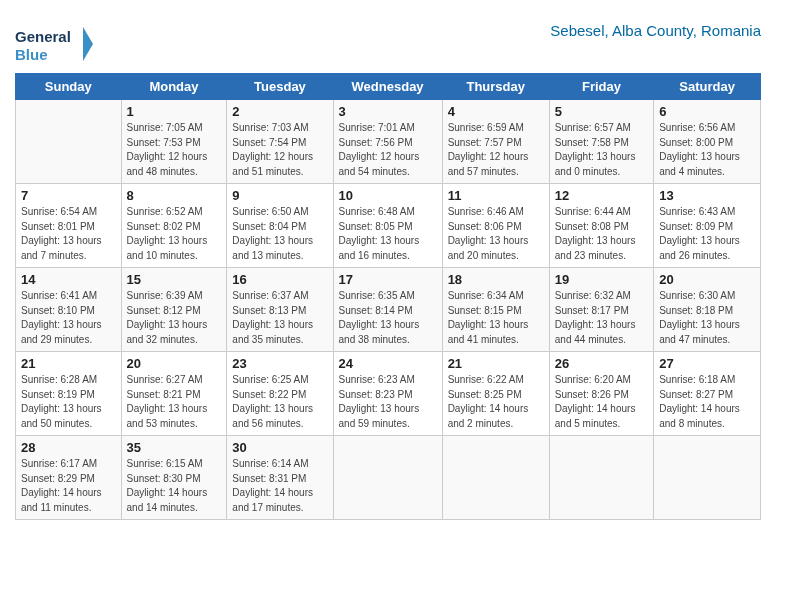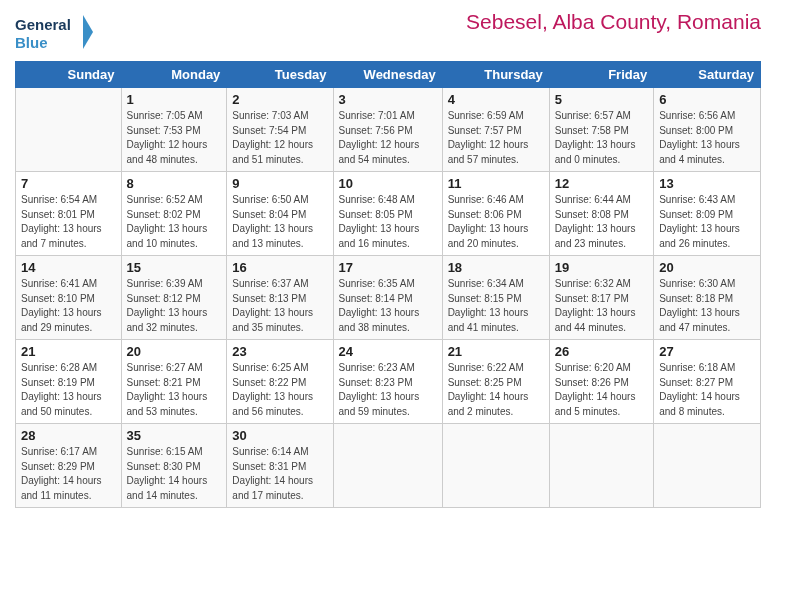--- a/index.html
+++ b/index.html
@@ -1,26 +1,26 @@
 <!DOCTYPE html>
 <html><head>
   <meta charset="utf-8">
   <style>
     * { box-sizing: border-box; margin: 0; padding: 0; }
     body { font-family: Arial, sans-serif; background: #fff; width: 792px; height: 612px; overflow: hidden; }
-    .page { width: 776px; min-height: 612px; padding: 10px 15px; }
+    .page { width: 776px; min-height: 612px; padding: 22px 15px; }
     .header-area { display: flex; justify-content: space-between; align-items: flex-start; margin-bottom: 6px; }
     .title-area { text-align: right; }
     .month-title { font-size: 36px; color: #1a3a5c; font-weight: normal; }
-    .location { font-size: 21px; color: #be185d; }
+    .location { font-size: 15px; color: #0369a1; }
     table { width: 100%; border-collapse: collapse; }
     thead tr th {
       background-color: #2a6db5;
       color: #fff;
-      text-align: right;
+      text-align: center;
       padding: 5px 6px;
       font-size: 13px;
       font-weight: bold;
       border: 1px solid #2a6db5;
     }
     tbody tr td {
       border: 1px solid #ccc;
       vertical-align: top;
       padding: 4px 5px;
       width: 113px;

